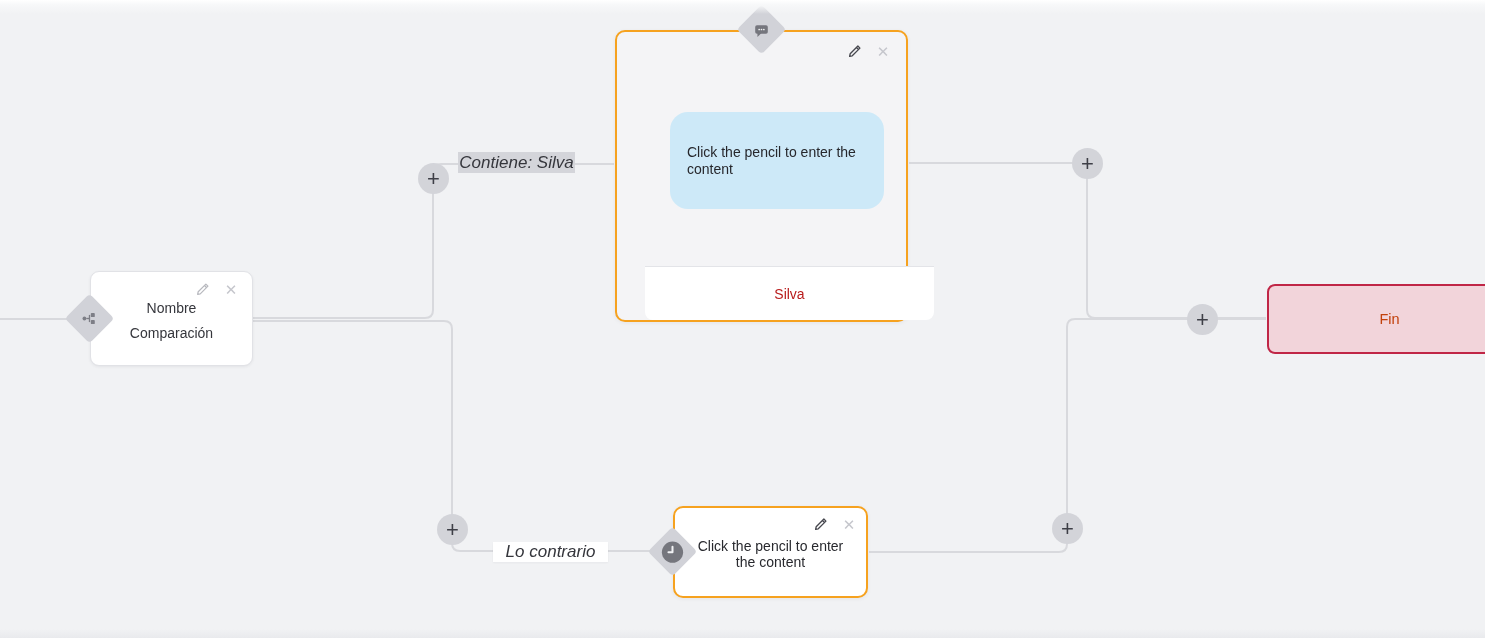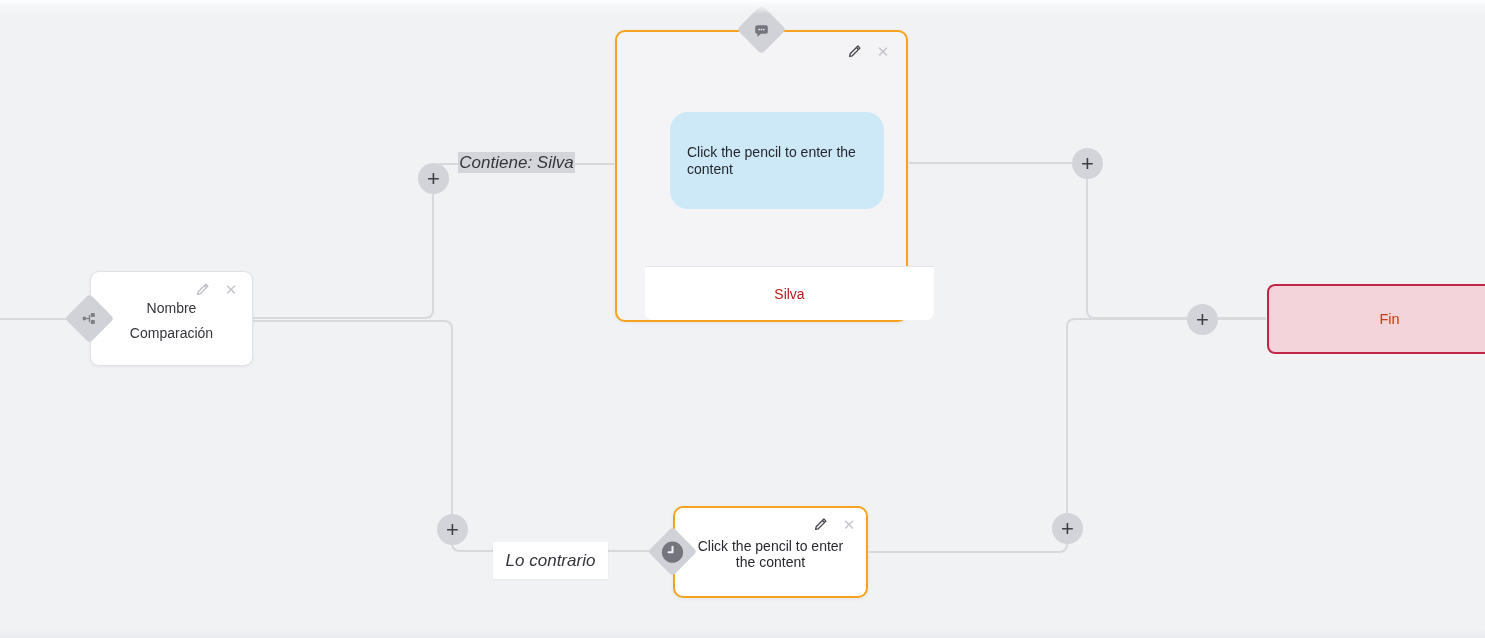--- a/index.html
+++ b/index.html
@@ -188,21 +188,21 @@
       <svg width="24" height="24" viewBox="0 0 26 26">
         <circle cx="13" cy="13" r="11.5" fill="#75767d"></circle>
         <path d="M13 7 V13 M13 13 H8.6" stroke="#f1f2f4" stroke-width="2.2" fill="none" stroke-linecap="round"></path>
       </svg>
     </span>
   </div>
 
   <div class="node end-node">Fin</div>
 
   <div class="edge-label gray" style="left:458px;top:152px;width:117px;height:21px;">Contiene: Silva</div>
-  <div class="edge-label white" style="left:493px;top:542px;width:115px;height:37px;">Lo contrario</div>
+  <div class="edge-label white" style="left:493px;top:542px;width:115px;height:20px;">Lo contrario</div>
 
   <div class="plus" style="left:418px;top:163px;">+</div>
   <div class="plus" style="left:437px;top:514px;">+</div>
   <div class="plus" style="left:1072px;top:148px;">+</div>
   <div class="plus" style="left:1052px;top:513px;">+</div>
   <div class="plus" style="left:1187px;top:304px;">+</div>
 
 </div>
 
 </body></html>

